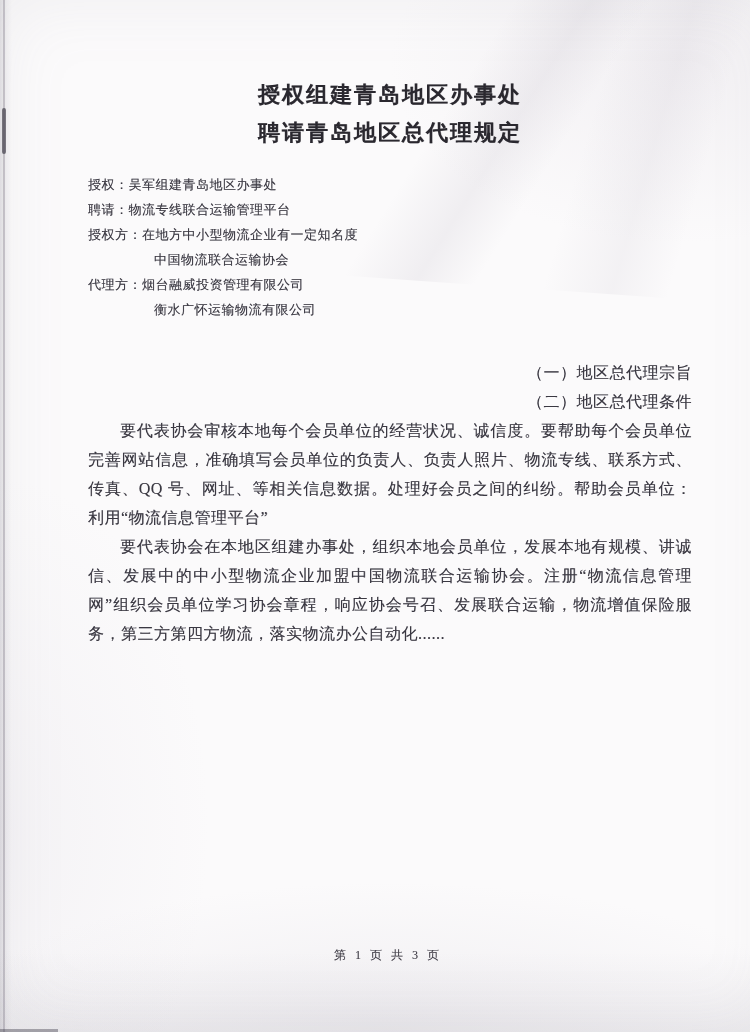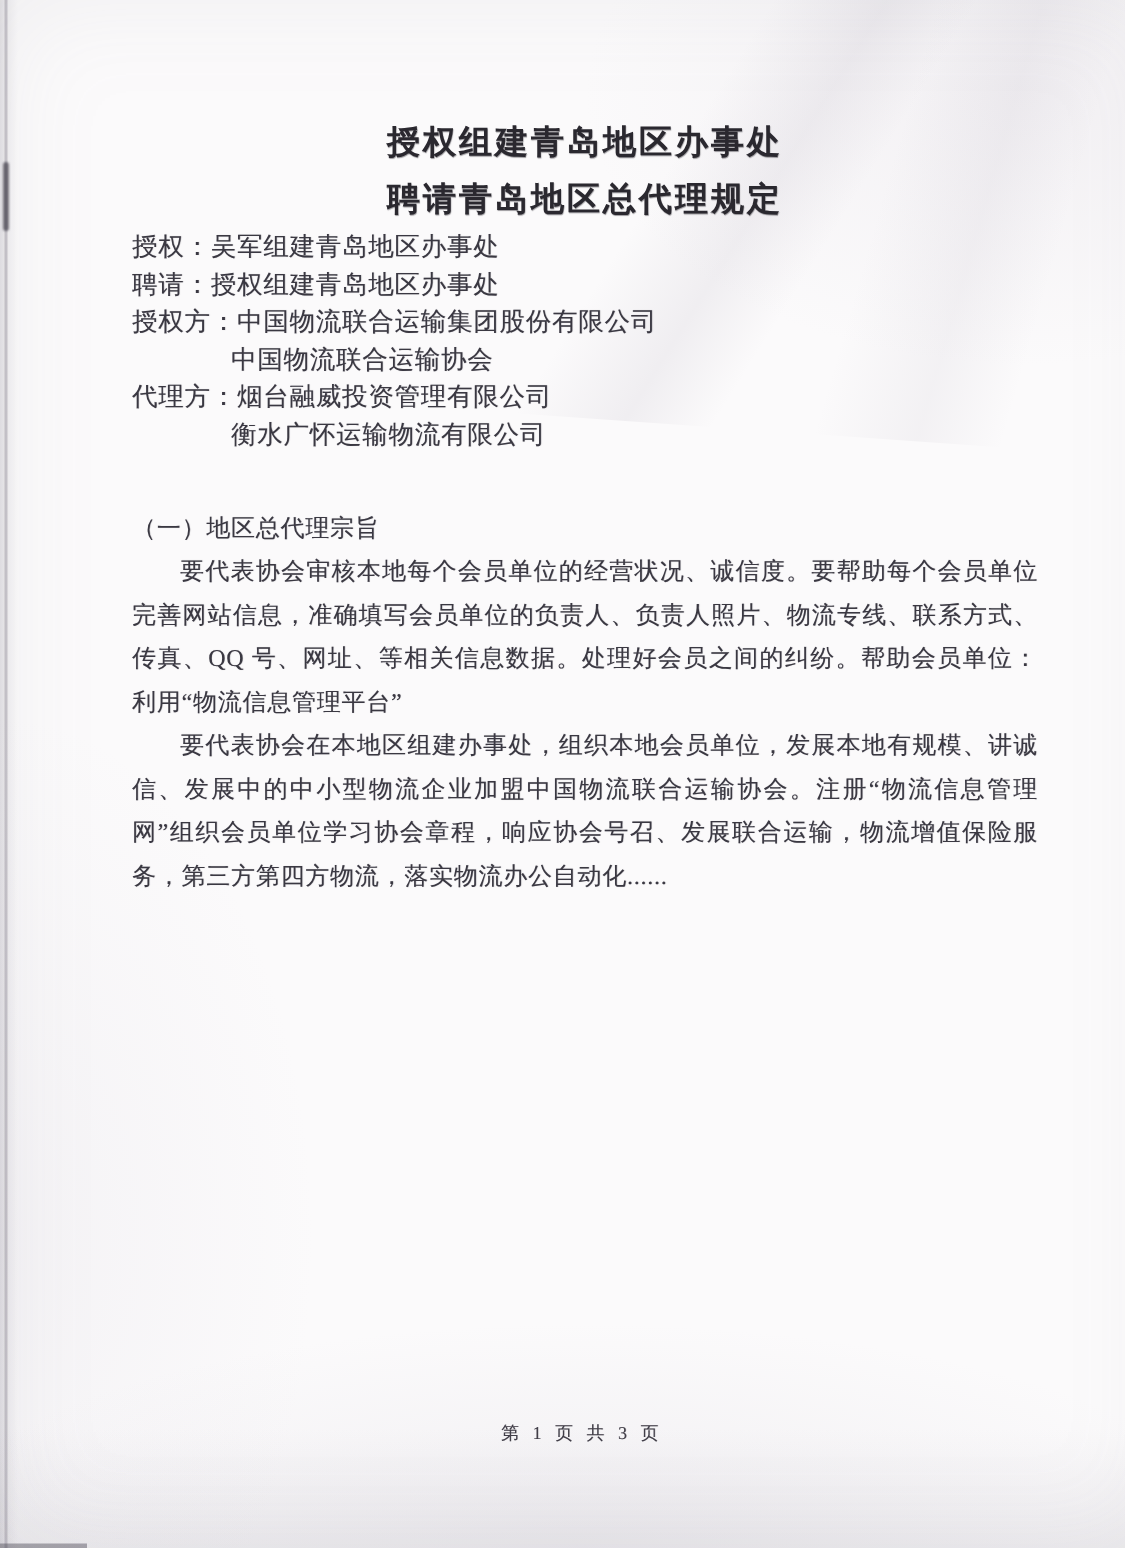--- a/index.html
+++ b/index.html
@@ -67,36 +67,37 @@
     margin-top: 76px;
     text-align: center;
     font-weight: bold;
     font-size: 22px;
     line-height: 38px;
     letter-spacing: 2px;
     color: #2a282f;
     text-shadow: 0.4px 0.4px 0.6px rgba(42,40,47,0.45);
   }
   .header-block {
-    font-size: 17px;
+    margin-top: 20px;
+    font-size: 13px;
     line-height: 25px;
     letter-spacing: 0.5px;
     text-shadow: 0.3px 0.3px 0.5px rgba(58,56,66,0.40);
   }
   .header-line { white-space: nowrap; }
   .header-line.indent { padding-left: 66px; }
   .body-block {
     margin-top: 36px;
     font-size: 16px;
     line-height: 29px;
     letter-spacing: 0.5px;
     text-align: justify;
     text-shadow: 0.3px 0.3px 0.5px rgba(58,56,66,0.40);
   }
-  .section-heading { text-align: left; }
+  .section-heading { text-align: right; margin-left: 40px; }
   .para { text-indent: 2em; }
   .footer {
     position: absolute;
     left: 0; right: 0;
     top: 947px;
     text-align: center;
     font-size: 12px;
     letter-spacing: 3px;
     color: #413e48;
     text-shadow: 0.3px 0.3px 0.4px rgba(58,56,66,0.35);
@@ -117,30 +118,31 @@
 
   <div class="content">
 
     <div class="title-block">
       <div>授权组建青岛地区办事处</div>
       <div>聘请青岛地区总代理规定</div>
     </div>
 
     <div class="header-block">
       <div class="header-line">授权：吴军组建青岛地区办事处</div>
-      <div class="header-line">聘请：授权组建青岛地区办事处</div>
-      <div class="header-line">授权方：中国物流联合运输集团股份有限公司</div>
+      <div class="header-line">聘请：物流专线联合运输管理平台</div>
+      <div class="header-line">授权方：在地方中小型物流企业有一定知名度</div>
       <div class="header-line indent">中国物流联合运输协会</div>
       <div class="header-line">代理方：烟台融威投资管理有限公司</div>
       <div class="header-line indent">衡水广怀运输物流有限公司</div>
     </div>
 
     <div class="body-block">
       <div class="section-heading">（一）地区总代理宗旨</div>
 
+      <div class="section-heading">（二）地区总代理条件</div>
 
       <div class="para">要代表协会审核本地每个会员单位的经营状况、诚信度。要帮助每个会员单位完善网站信息，准确填写会员单位的负责人、负责人照片、物流专线、联系方式、传真、QQ 号、网址、等相关信息数据。处理好会员之间的纠纷。帮助会员单位：利用“物流信息管理平台”</div>
       <div class="para">要代表协会在本地区组建办事处，组织本地会员单位，发展本地有规模、讲诚信、发展中的中小型物流企业加盟中国物流联合运输协会。注册“物流信息管理网”组织会员单位学习协会章程，响应协会号召、发展联合运输，物流增值保险服务，第三方第四方物流，落实物流办公自动化......</div>
     </div>
 
   </div>
 
   <div class="footer">第 1 页 共 3 页</div>
 
 </div>

